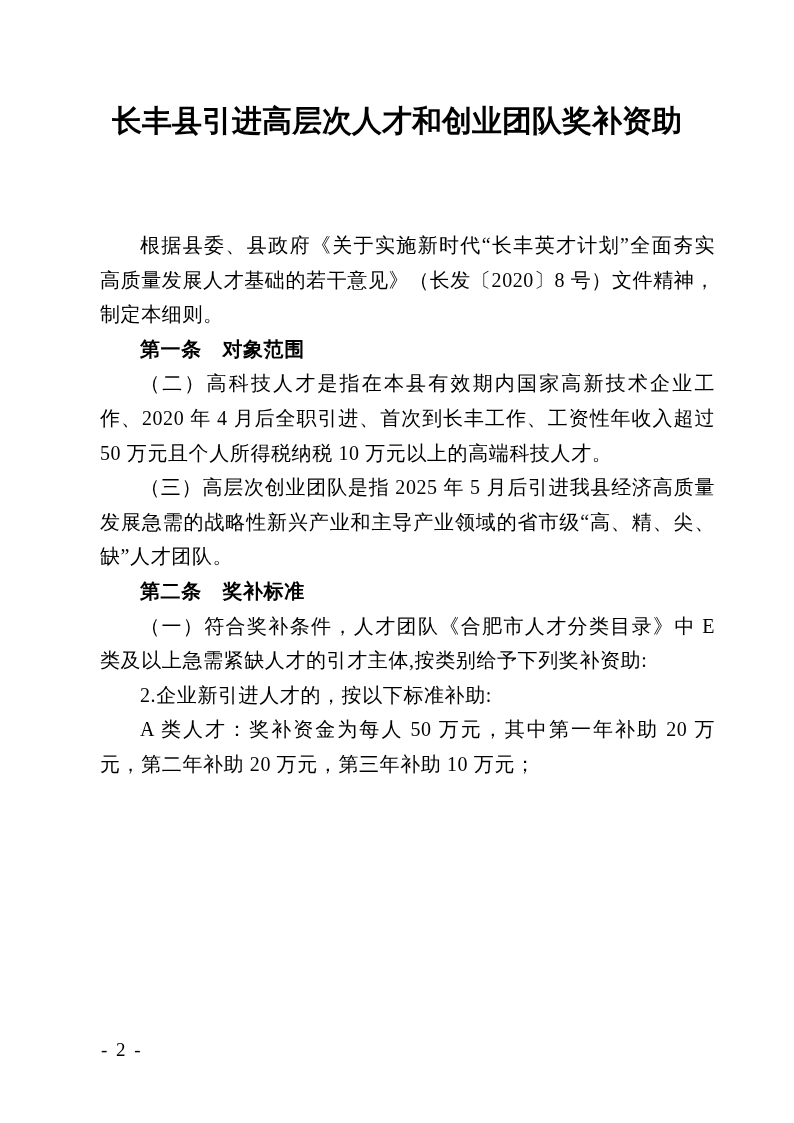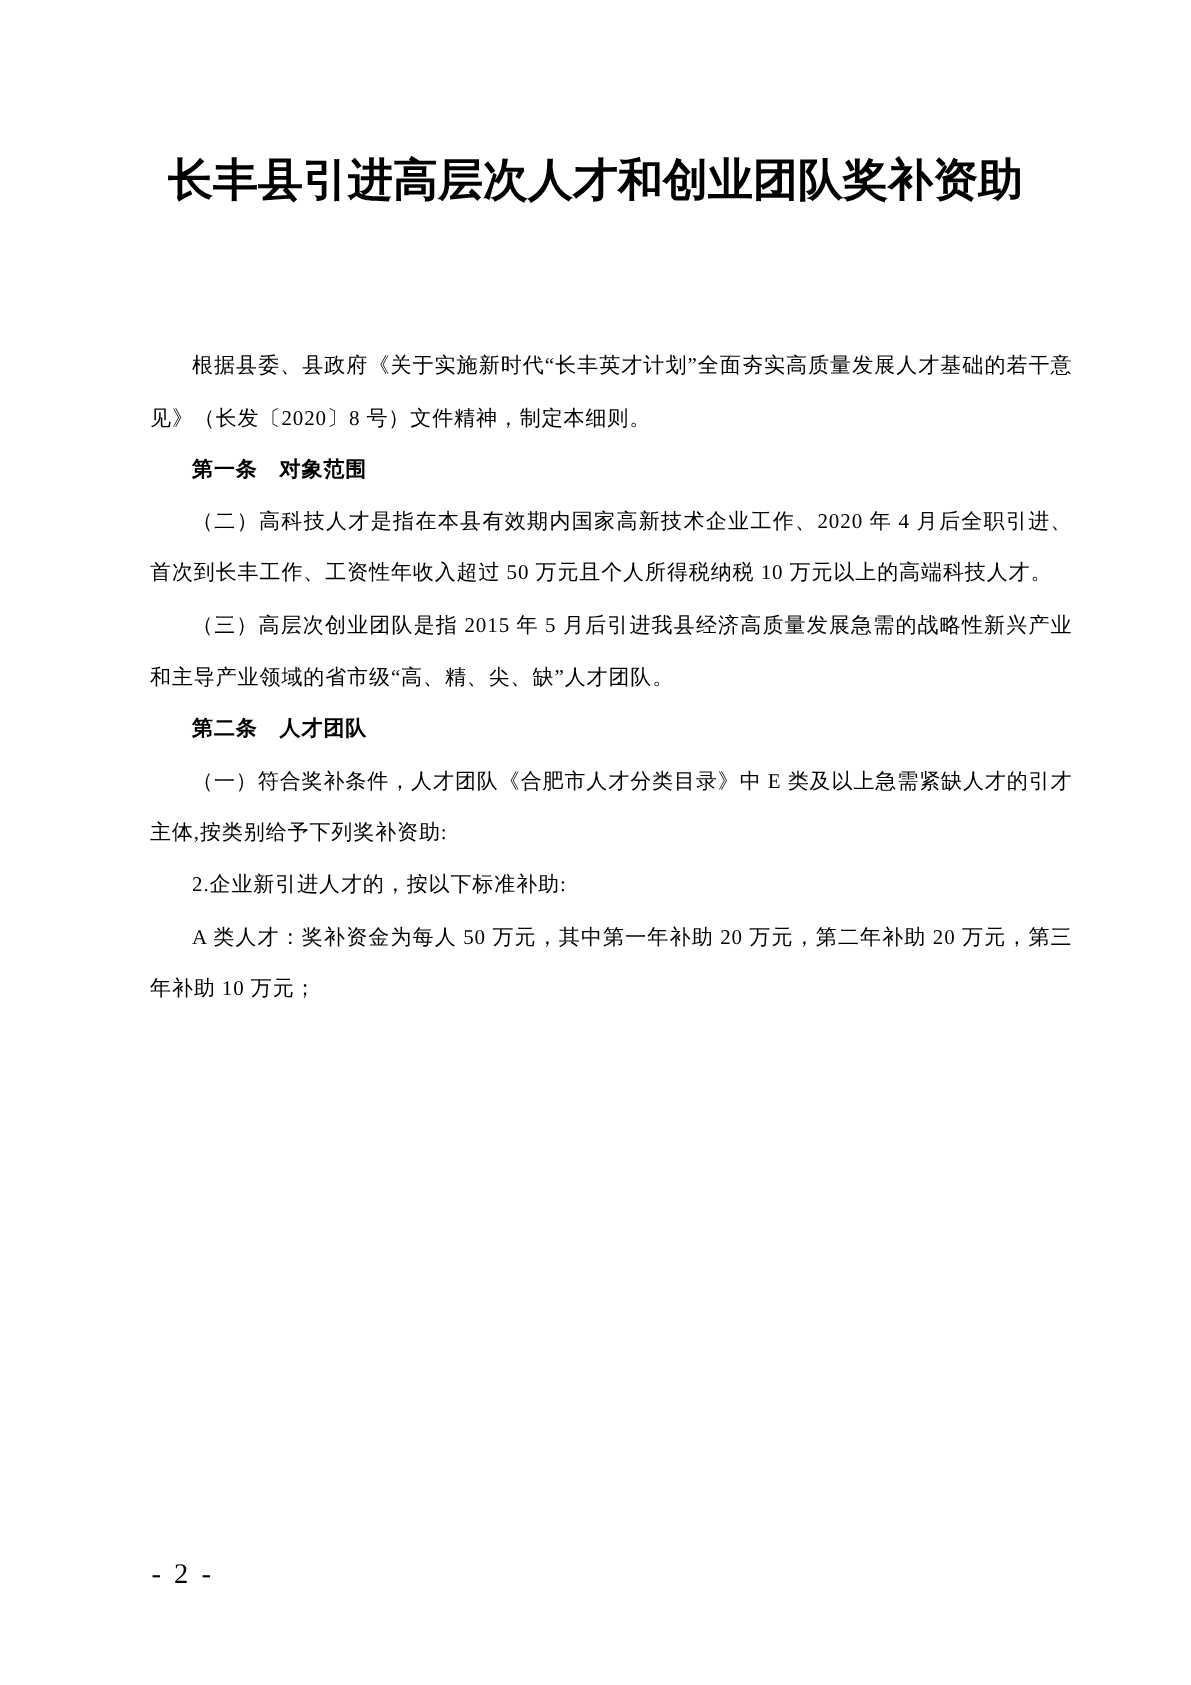--- a/index.html
+++ b/index.html
@@ -27,21 +27,21 @@
     line-height: 55px;
     font-weight: 700;
     font-family: "Liberation Serif", "DejaVu Serif", serif;
     letter-spacing: 0px;
   }
   .doc-body {
     position: absolute;
     top: 228px;
     left: 100px;
     width: 615px;
-    font-size: 14px;
+    font-size: 20px;
     line-height: 34.6px;
     letter-spacing: 0.6px;
     text-align: justify;
   }
   .doc-body p {
     margin: 0;
     padding: 0;
     text-indent: 2em;
   }
   .para-heading {
@@ -63,22 +63,22 @@
 <div class="sheet">
 
   <div class="doc-title">
     <div>长丰县引进高层次人才和创业团队奖补资助</div>
   </div>
 
   <div class="doc-body">
     <p>根据县委、县政府《关于实施新时代“长丰英才计划”全面夯实高质量发展人才基础的若干意见》（长发〔2020〕8 号）文件精神，制定本细则。</p>
     <p class="para-heading">第一条　对象范围</p>
     <p>（二）高科技人才是指在本县有效期内国家高新技术企业工作、2020 年 4 月后全职引进、首次到长丰工作、工资性年收入超过 50 万元且个人所得税纳税 10 万元以上的高端科技人才。</p>
-    <p>（三）高层次创业团队是指 2015 年 5 月后引进我县经济高质量发展急需的战略性新兴产业和主导产业领域的省市级“高、精、尖、缺”人才团队。</p>
-    <p class="para-heading">第二条　人才团队</p>
+    <p>（三）高层次创业团队是指 2025 年 5 月后引进我县经济高质量发展急需的战略性新兴产业和主导产业领域的省市级“高、精、尖、缺”人才团队。</p>
+    <p class="para-heading">第二条　奖补标准</p>
     <p>（一）符合奖补条件，人才团队《合肥市人才分类目录》中 E 类及以上急需紧缺人才的引才主体,按类别给予下列奖补资助:</p>
     <p>2.企业新引进人才的，按以下标准补助:</p>
     <p>A 类人才：奖补资金为每人 50 万元，其中第一年补助 20 万元，第二年补助 20 万元，第三年补助 10 万元；</p>
   </div>
 
   <div class="doc-footer">- 2 -</div>
 
 </div>
 
 </body></html>

